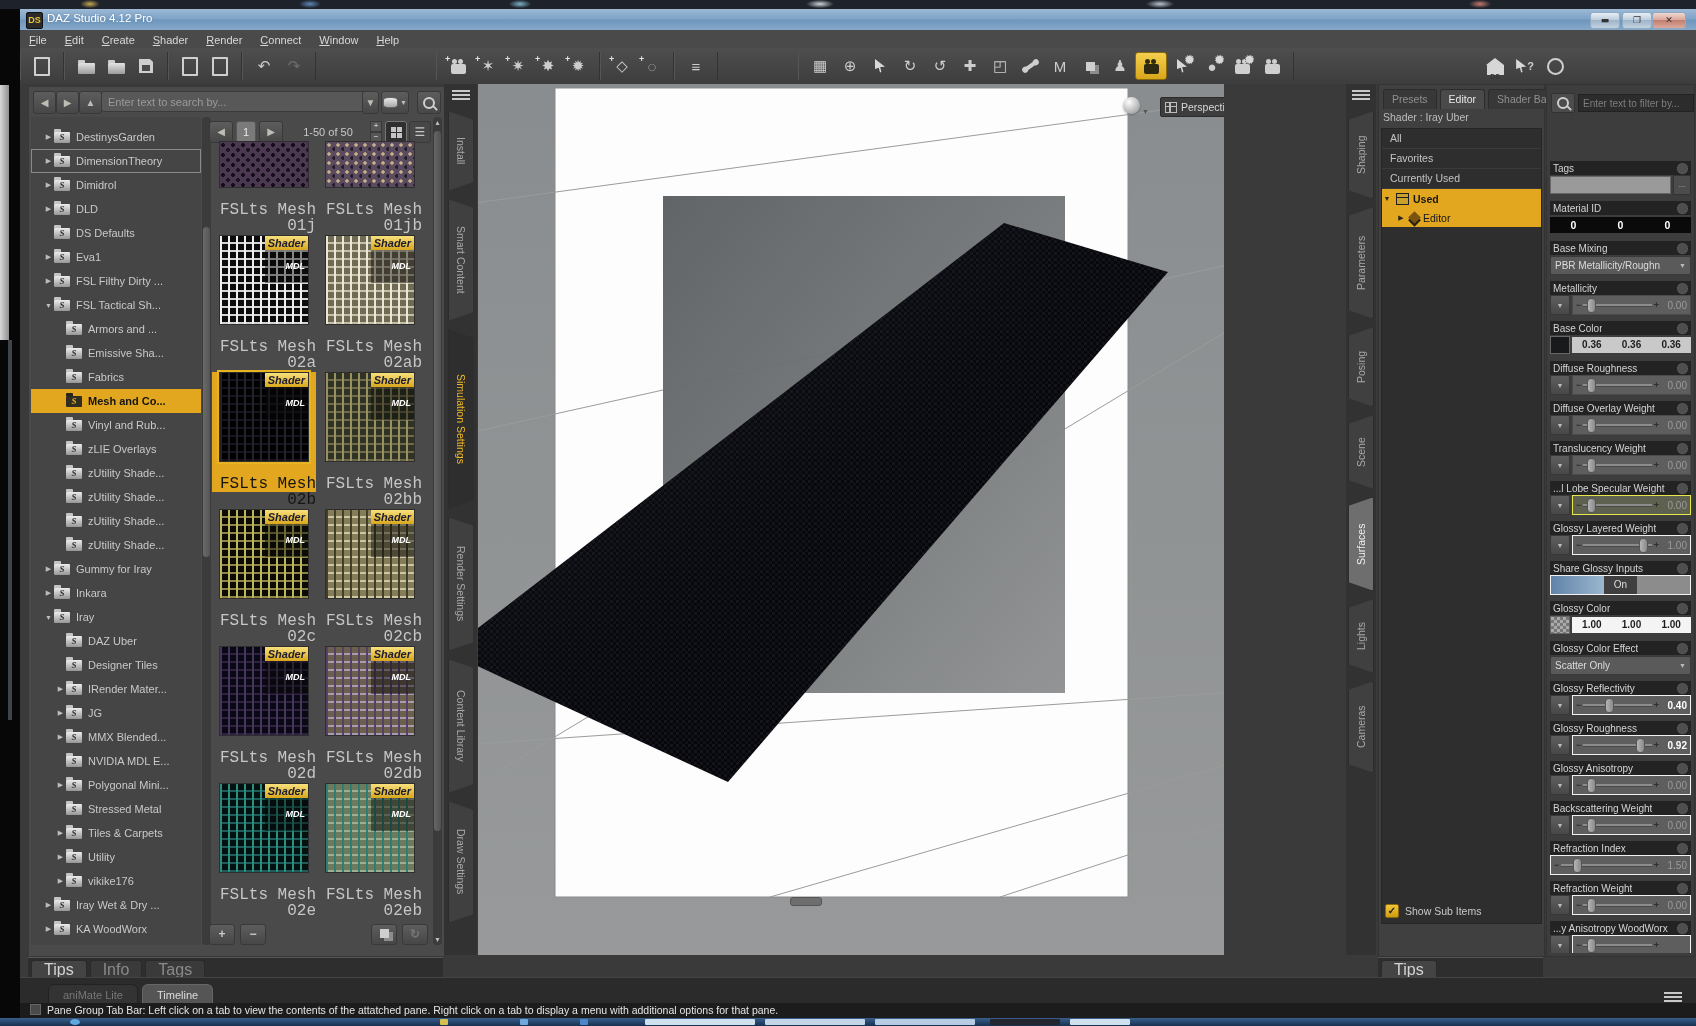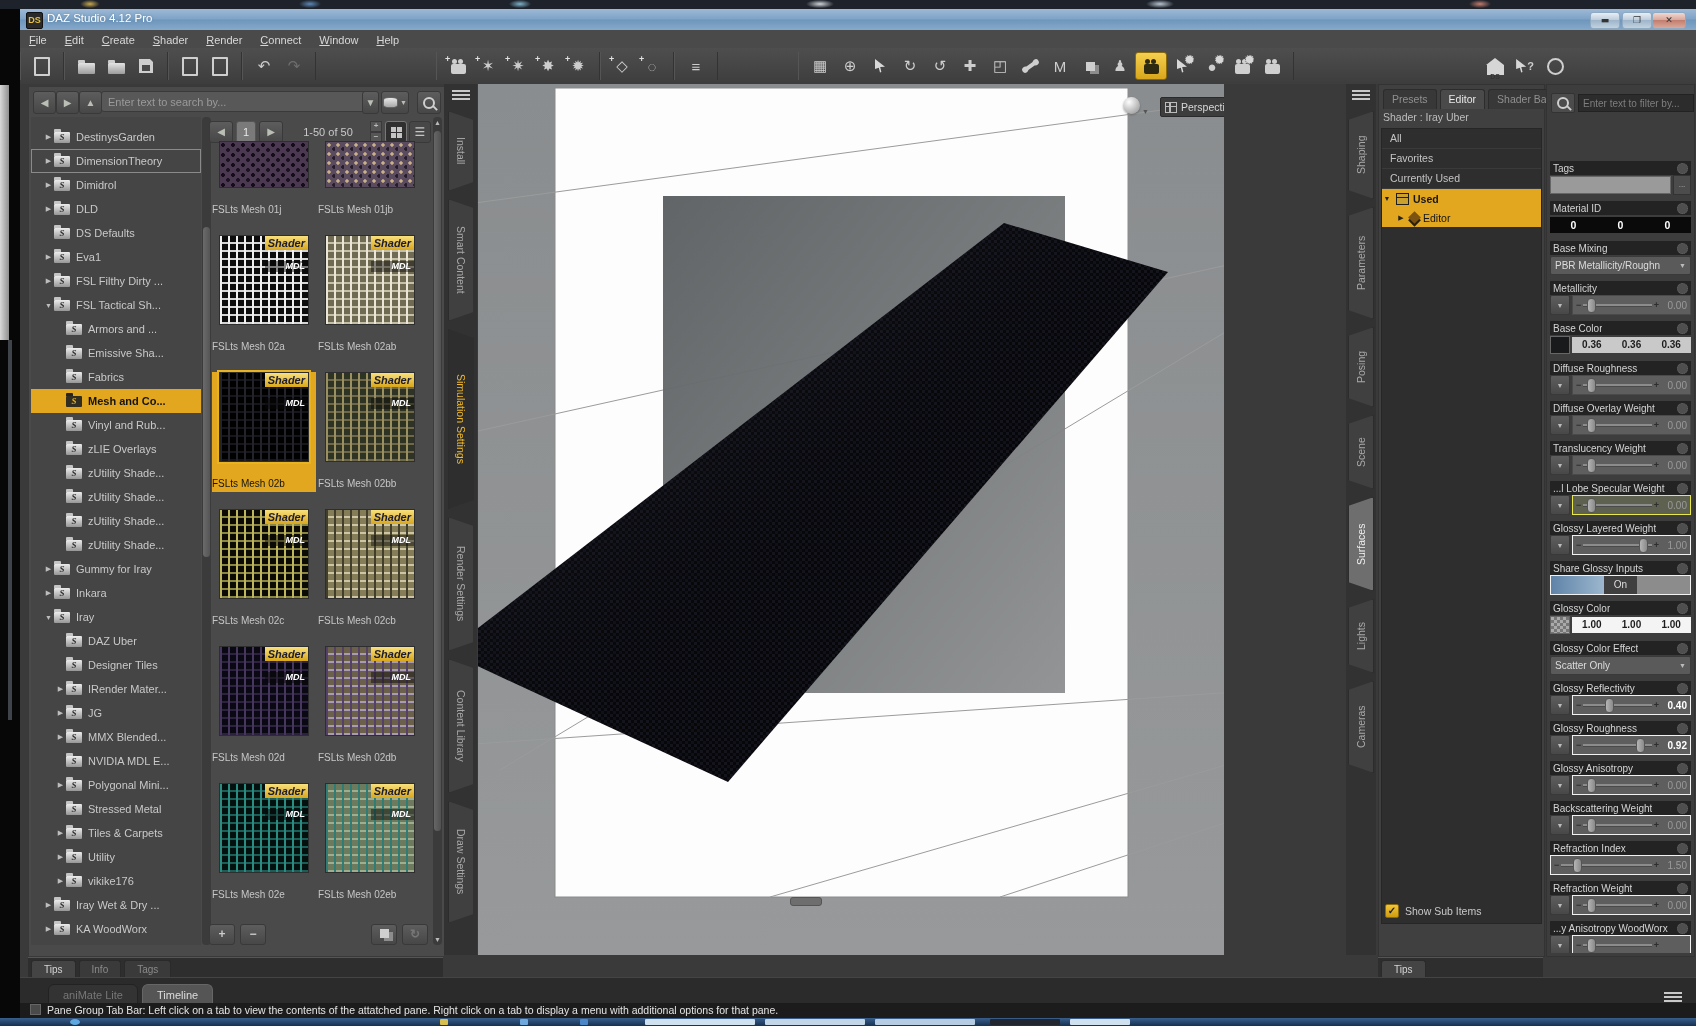--- a/index.html
+++ b/index.html
@@ -92,27 +92,27 @@
   .pg-zoom span{height:9px;background:#565656;border:1px solid #3a3a3a;color:#bbb;font:bold 8px/8px "Liberation Sans",sans-serif;text-align:center;}
   .pg-view{width:20px;height:20px;border:1px solid #393939;border-radius:3px;margin-right:2px;display:flex;align-items:center;justify-content:center;background:#474747;}
   .pg-view.active{background:#2f2f2f;border-color:#777;}
   .gridglyph{display:grid;grid-template-columns:5px 5px;grid-gap:1px;}
   .gridglyph b{width:5px;height:5px;background:#c4c4c4;}
   .listglyph{color:#c4c4c4;font-size:12px;line-height:12px;}
   #thumbgrid{position:absolute;left:183px;top:54px;width:212px;display:grid;grid-template-columns:104px 104px;column-gap:2px;}
   .tcell{display:flex;flex-direction:column;align-items:center;margin-bottom:17px;}
   .timg{width:90px;height:90px;position:relative;border:1px solid #2e2e2e;box-sizing:border-box;}
   .timg.short{height:47px;}
-  .tlabel{margin-top:14px;height:16px;line-height:16px;font-size:10px;color:#c6c6c6;text-align:left;width:100%;}
+  .tlabel{margin-top:14px;height:16px;line-height:16px;font-size:16px;color:#c6c6c6;text-align:right;width:100%;font-family:Liberation Mono, monospace;}
   .tcell.sel .timg{outline:2px solid #e8b320;}
   .tcell.sel .tlabel{background:#e2a71e;color:#151515;}
   .tcell.sel{background:#e2a71e;}
   .badge{position:absolute;top:0;right:0;text-align:right;z-index:2;}
   .badge .b1{display:block;background:linear-gradient(#f8e07c,#d9a71c);color:#1c1c30;font:italic bold 11px/14px "Liberation Sans",sans-serif;padding:0 3px;}
-  .badge .b2{display:block;background:rgba(8,8,8,.45);color:#fff;font:italic bold 9px/11px "Liberation Sans",sans-serif;padding:0 3px;margin-top:11px;}
+  .badge .b2{display:block;background:rgba(8,8,8,.45);color:#fff;font:italic bold 9px/11px "Liberation Sans",sans-serif;padding:11px 3px;}
   
   .mesh{background-color:var(--bg);background-image:
     repeating-linear-gradient(90deg,var(--l1) 0 2.5px,transparent 2.5px 8px),
     repeating-linear-gradient(0deg,var(--l2) 0 2.5px,transparent 2.5px 8px);}
   .v-k1{background-color:#4a3950;background-image:radial-gradient(circle at 3px 3px,#140c18 1.6px,transparent 2.2px),radial-gradient(circle at 8px 8px,#1c1222 1.6px,transparent 2.2px);background-size:10px 10px;}
   .v-k2{background-color:#5a4c5e;background-image:radial-gradient(circle at 3px 3px,#c9b089 1.4px,transparent 2px),radial-gradient(circle at 8px 7px,#261c2a 1.5px,transparent 2.1px);background-size:9px 9px;}
   .v-mwhite{--bg:#0c0c0c;--l1:#f0f0f0;--l2:#d4d4d4;}
   .v-mwhiteb{--bg:#6f6a52;--l1:#ece6d8;--l2:#c6bfa8;}
   .v-mblack{--bg:#000;--l1:#23232b;--l2:#15151b;}
   .v-moliveb{--bg:#2e3324;--l1:#9a9060;--l2:#6e684a;}
@@ -123,21 +123,21 @@
   .v-mteal{--bg:#02100e;--l1:#2b8c82;--l2:#1a5e57;}
   .v-mtealb{--bg:#6d7a5e;--l1:#2f7d74;--l2:#9fae8f;}
   #thumb-scroll{position:absolute;left:404px;top:30px;width:9px;height:828px;background:#3b3b3b;border-radius:4px;}
   #thumb-scroll .handle{position:absolute;left:1px;top:14px;width:7px;height:700px;background:linear-gradient(90deg,#666,#515151);border-radius:4px;}
   #thumb-scroll .arr{position:absolute;left:0;width:9px;color:#bbb;font-size:7px;text-align:center;}
   #thumb-footer{position:absolute;left:180px;top:834px;width:224px;height:26px;display:flex;align-items:center;}
   .tfbtn{width:24px;height:19px;background:linear-gradient(#5d5d5d,#474747);border:1px solid #393939;border-radius:3px;color:#ccc;
     font:bold 12px/18px "Liberation Sans",sans-serif;text-align:center;margin-right:5px;}
   #left-footer-tabs{left:28px;top:957px;width:415px;height:20px;background:#2e2e2e;display:flex;align-items:flex-end;border-top:1px solid #555;}
   .foot-tab{height:17px;line-height:17px;padding:0 12px;background:#3a3a3a;border:1px solid #2a2a2a;border-bottom:none;
-    border-radius:3px 3px 0 0;color:#8a8a8a;font-size:10px;margin-left:3px;}
+    border-radius:3px 3px 0 0;color:#8a8a8a;font-size:16px;margin-left:3px;}
   .foot-tab.on{color:#d4d4d4;background:#444;}
   
   #ldock{left:444px;top:84px;width:33px;height:871px;background:#323232;}
   #rdock{left:1346px;top:84px;width:30px;height:871px;background:#323232;}
   .vtab{position:relative;width:24px;margin:8px auto 0;background:#404040;border:1px solid #2c2c2c;color:#a8a8a8;
     font-size:10.5px;display:flex;align-items:center;justify-content:center;padding:10px 0;}
   #ldock .vtab{writing-mode:vertical-rl;clip-path:polygon(0 0,100% 9px,100% calc(100% - 9px),0 100%);}
   #rdock .vtab{writing-mode:vertical-rl;transform:rotate(180deg);clip-path:polygon(0 0,100% 9px,100% calc(100% - 9px),0 100%);}
   .vtab.on-yellow{color:#f0b929;background:#2e2e2e;}
   .vtab.on-light{color:#f0f0f0;background:#6e6e6e;}

